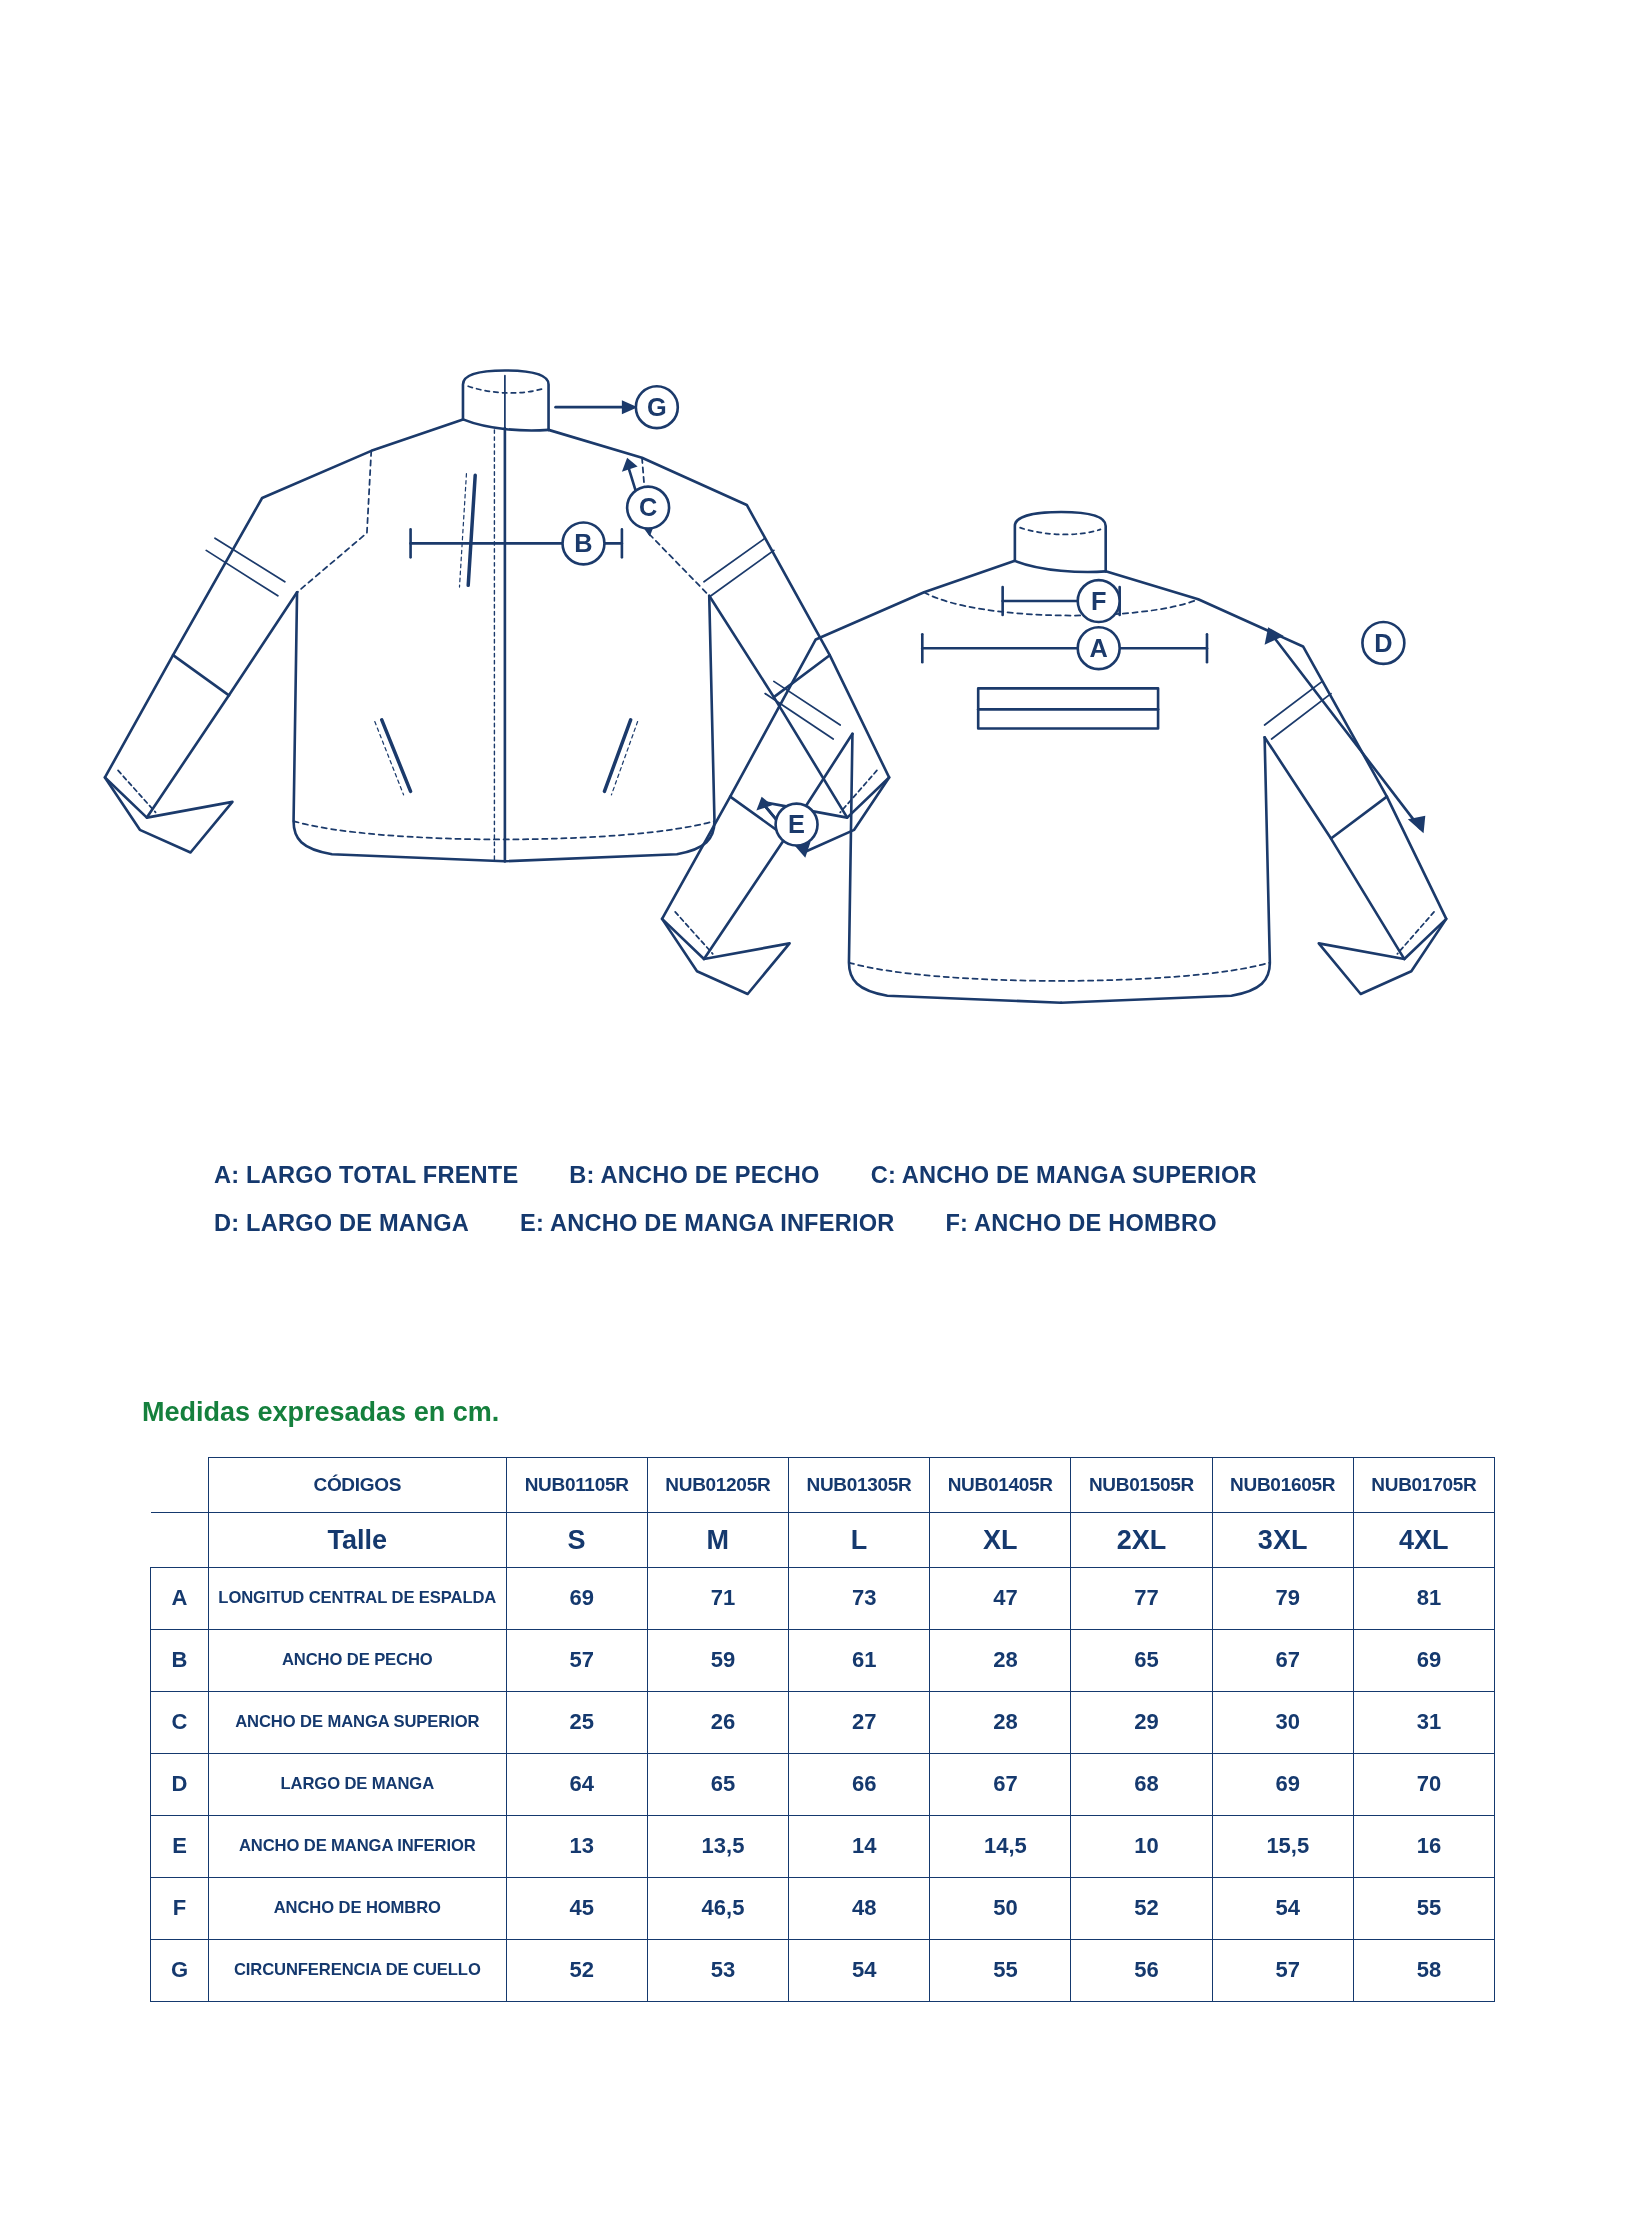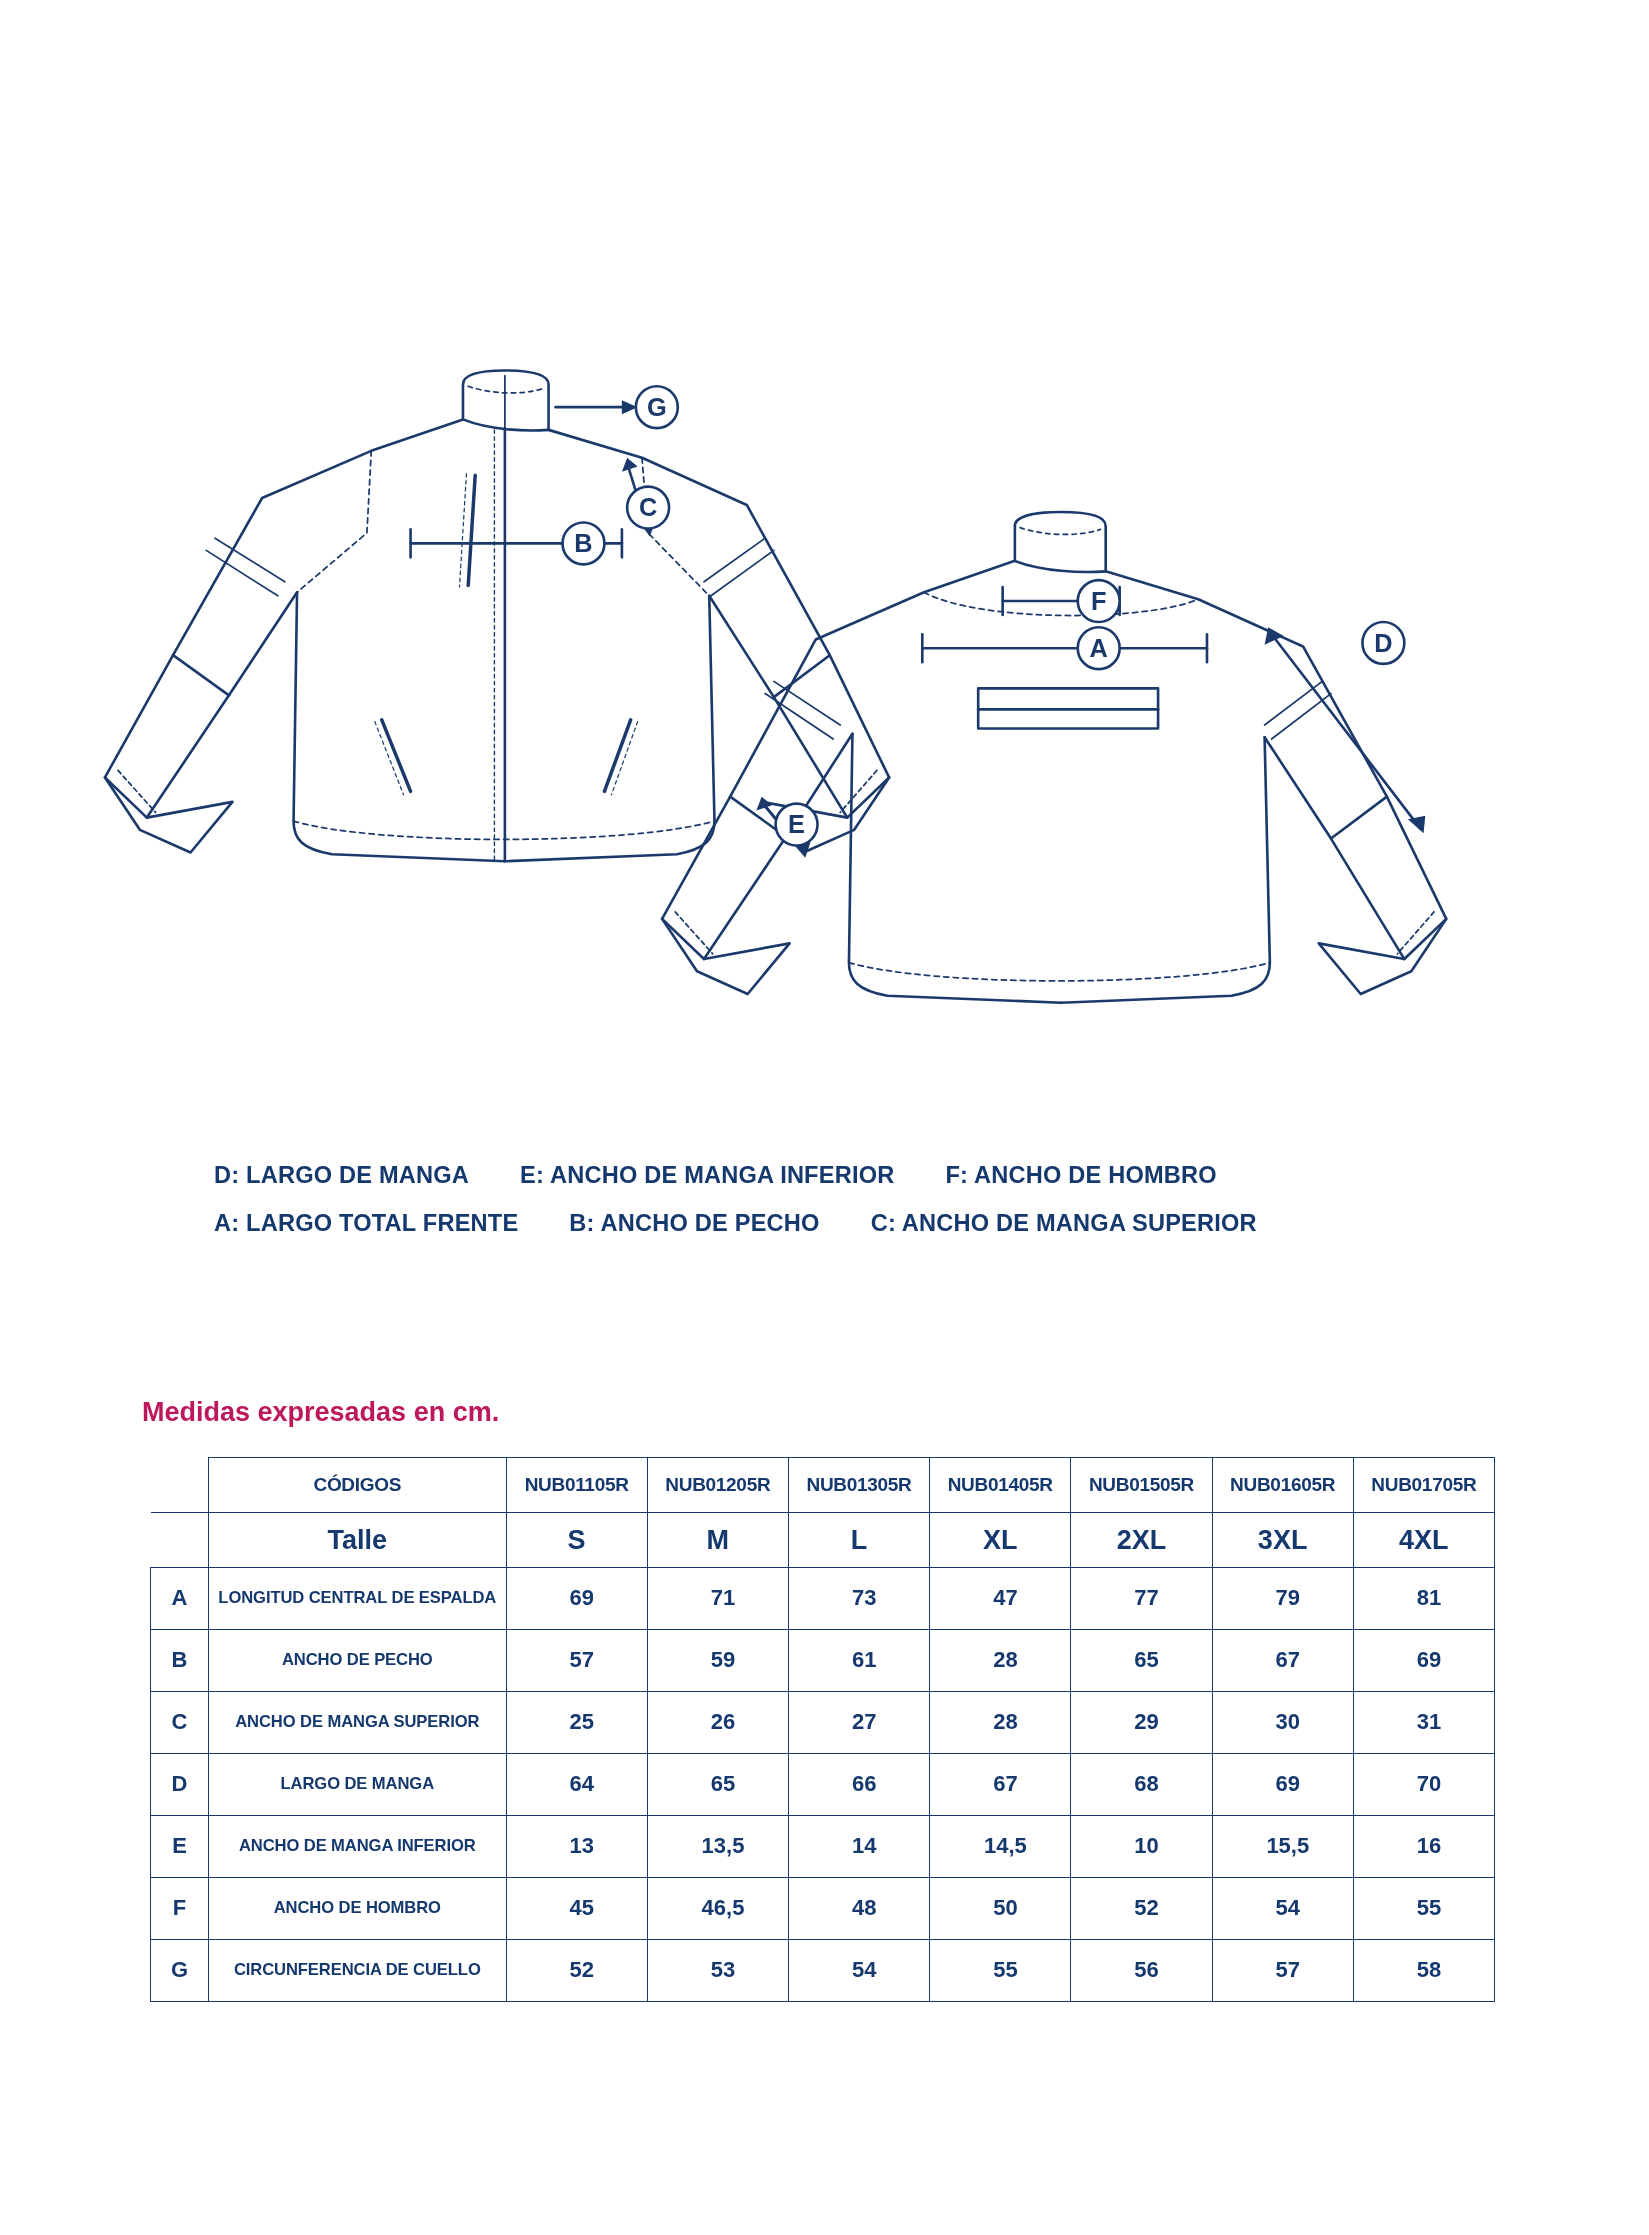--- a/index.html
+++ b/index.html
@@ -58,21 +58,21 @@
     margin-left: 51px;
   }
 
   
   .table-heading {
     position: absolute;
     left: 142px;
     top: 1397px;
     font-size: 27px;
     font-weight: bold;
-    color: #be185d;
+    color: #15803d;
   }
 
   
   .table-wrap {
     position: absolute;
     left: 150px;
     top: 1457px;
     width: 1586px;
   }
   table.sizes {
@@ -258,28 +258,28 @@
 
           <circle cx="1584" cy="316" r="24" fill="#ffffff" stroke="#1b3a6b" stroke-width="3"></circle>
           <text x="1584" y="326" font-family="Liberation Sans, sans-serif" font-size="29" font-weight="bold" fill="#1b3a6b" text-anchor="middle" stroke="none">D</text>
         </g>
       </g>
     </svg>
   </div>
 
   <div class="legend">
     <div class="legend-row">
+      <span class="legend-item">A: LARGO TOTAL FRENTE</span>
+      <span class="legend-item">B: ANCHO DE PECHO</span>
+      <span class="legend-item">C: ANCHO DE MANGA SUPERIOR</span>
+    </div>
+    <div class="legend-row">
       <span class="legend-item">D: LARGO DE MANGA</span>
       <span class="legend-item">E: ANCHO DE MANGA INFERIOR</span>
       <span class="legend-item">F: ANCHO DE HOMBRO</span>
-    </div>
-    <div class="legend-row">
-      <span class="legend-item">A: LARGO TOTAL FRENTE</span>
-      <span class="legend-item">B: ANCHO DE PECHO</span>
-      <span class="legend-item">C: ANCHO DE MANGA SUPERIOR</span>
     </div>
   </div>
 
   <div class="table-heading">Medidas expresadas en cm.</div>
 
   <div class="table-wrap">
     <table class="sizes">
       <colgroup>
         <col class="c-letter">
         <col class="c-desc">

